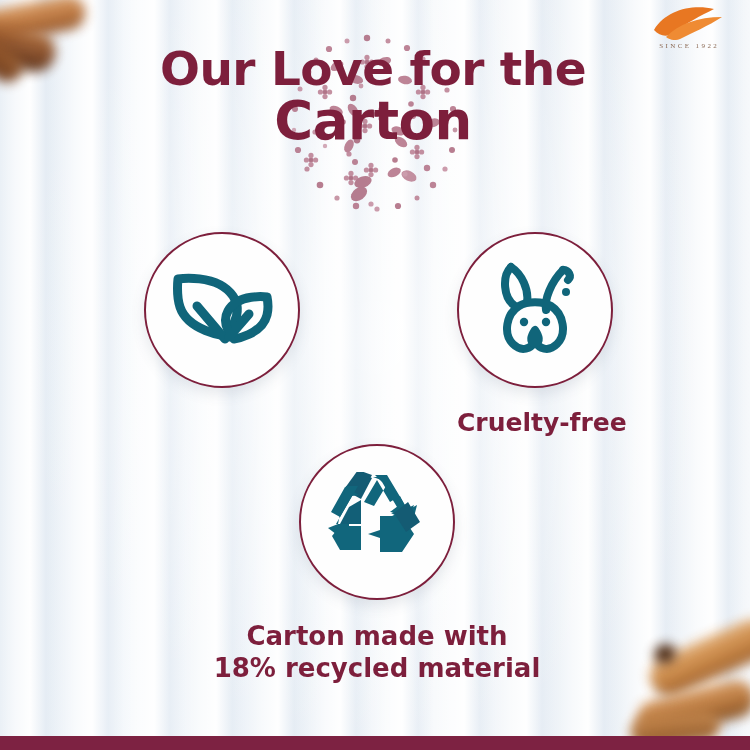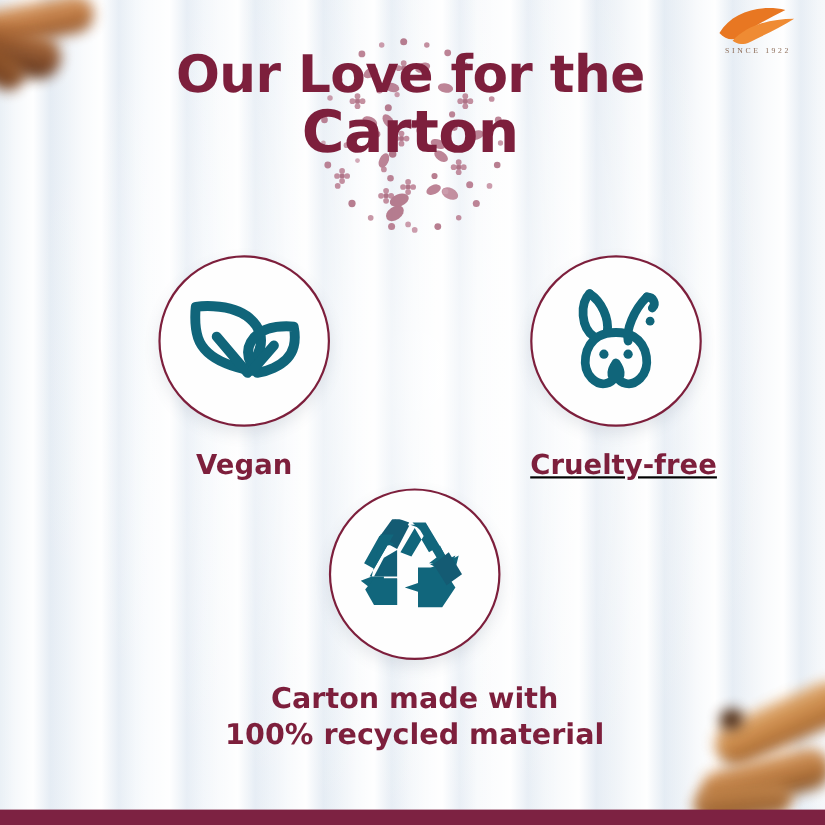--- a/index.html
+++ b/index.html
@@ -125,21 +125,21 @@
     margin-top:20px;
     text-align:center;
     color:#7d1f3c;
     font-family:"DejaVu Sans", sans-serif;
     font-weight:bold;
     font-size:25px;
     line-height:30px;
     white-space:nowrap;
   }
   #badge-vegan     { left:144px; top:232px; width:156px; }
-  #badge-cruelty   { left:482px; top:232px; width:156px;text-decoration:underline; }
+  #badge-cruelty   { left:457px; top:232px; width:156px; }
   #badge-recycle   { left:299px; top:444px; width:156px; }
   #badge-recycle .cap{ width:420px; margin-left:-132px; font-size:26px; line-height:32px; }
 
   
   .bottombar{ position:absolute; left:0; bottom:0; width:750px; height:14px; background:#7d2242; }
 </style>
 </head>
 <body>
 
 <div id="poster">
@@ -288,21 +288,20 @@
         <svg width="104" height="90" viewBox="0 0 104 90">
           <g fill="none" stroke="#10657a" stroke-width="9" stroke-linecap="round" stroke-linejoin="round">
             <path d="M8 16 C8 16 47 10 63 33 C76 52 55 73 55 73 C55 73 18 68 10 44 C6 32 8 16 8 16 Z"></path>
             <path d="M97 34 C97 34 68 30 58 48 C50 62 64 76 64 76 C64 76 92 72 97 52 C99 44 97 34 97 34 Z"></path>
             <path d="M27 43 L55 76"></path>
             <path d="M79 51 L59 74"></path>
           </g>
         </svg>
       </span>
     </div>
-    <div class="cap">Vegan</div>
   </div>
 
   <div class="badge" id="badge-cruelty">
     <div class="disc">
       <span>
         <svg width="92" height="100" viewBox="0 0 92 100">
           <g fill="none" stroke="#10657a" stroke-width="8" stroke-linecap="round" stroke-linejoin="round">
 
             <path d="M22 9 C13 18 14 40 26 48"></path>
             <path d="M22 9 C33 16 40 32 38 44"></path>
@@ -348,18 +347,18 @@
             <path d="M12 54 L33 54 L33 78 L12 78 L4 64 Z" fill="#11667c"></path>
 
             <path d="M52 58 L52 44 L74 44 L86 62 L74 80 L52 80 L52 66 L40 62 Z" fill="#11667c"></path>
             <path d="M66 41 L80 30 L92 50 L78 60 Z" fill="#145b73"></path>
           </g>
         </svg>
       </span>
     </div>
     <div class="cap">
       <span>Carton made with</span><br>
-      <span>100% recycled material</span>
+      <span>18% recycled material</span>
     </div>
   </div>
 
   <div class="bottombar"></div>
 </div>
 
 </body></html>

